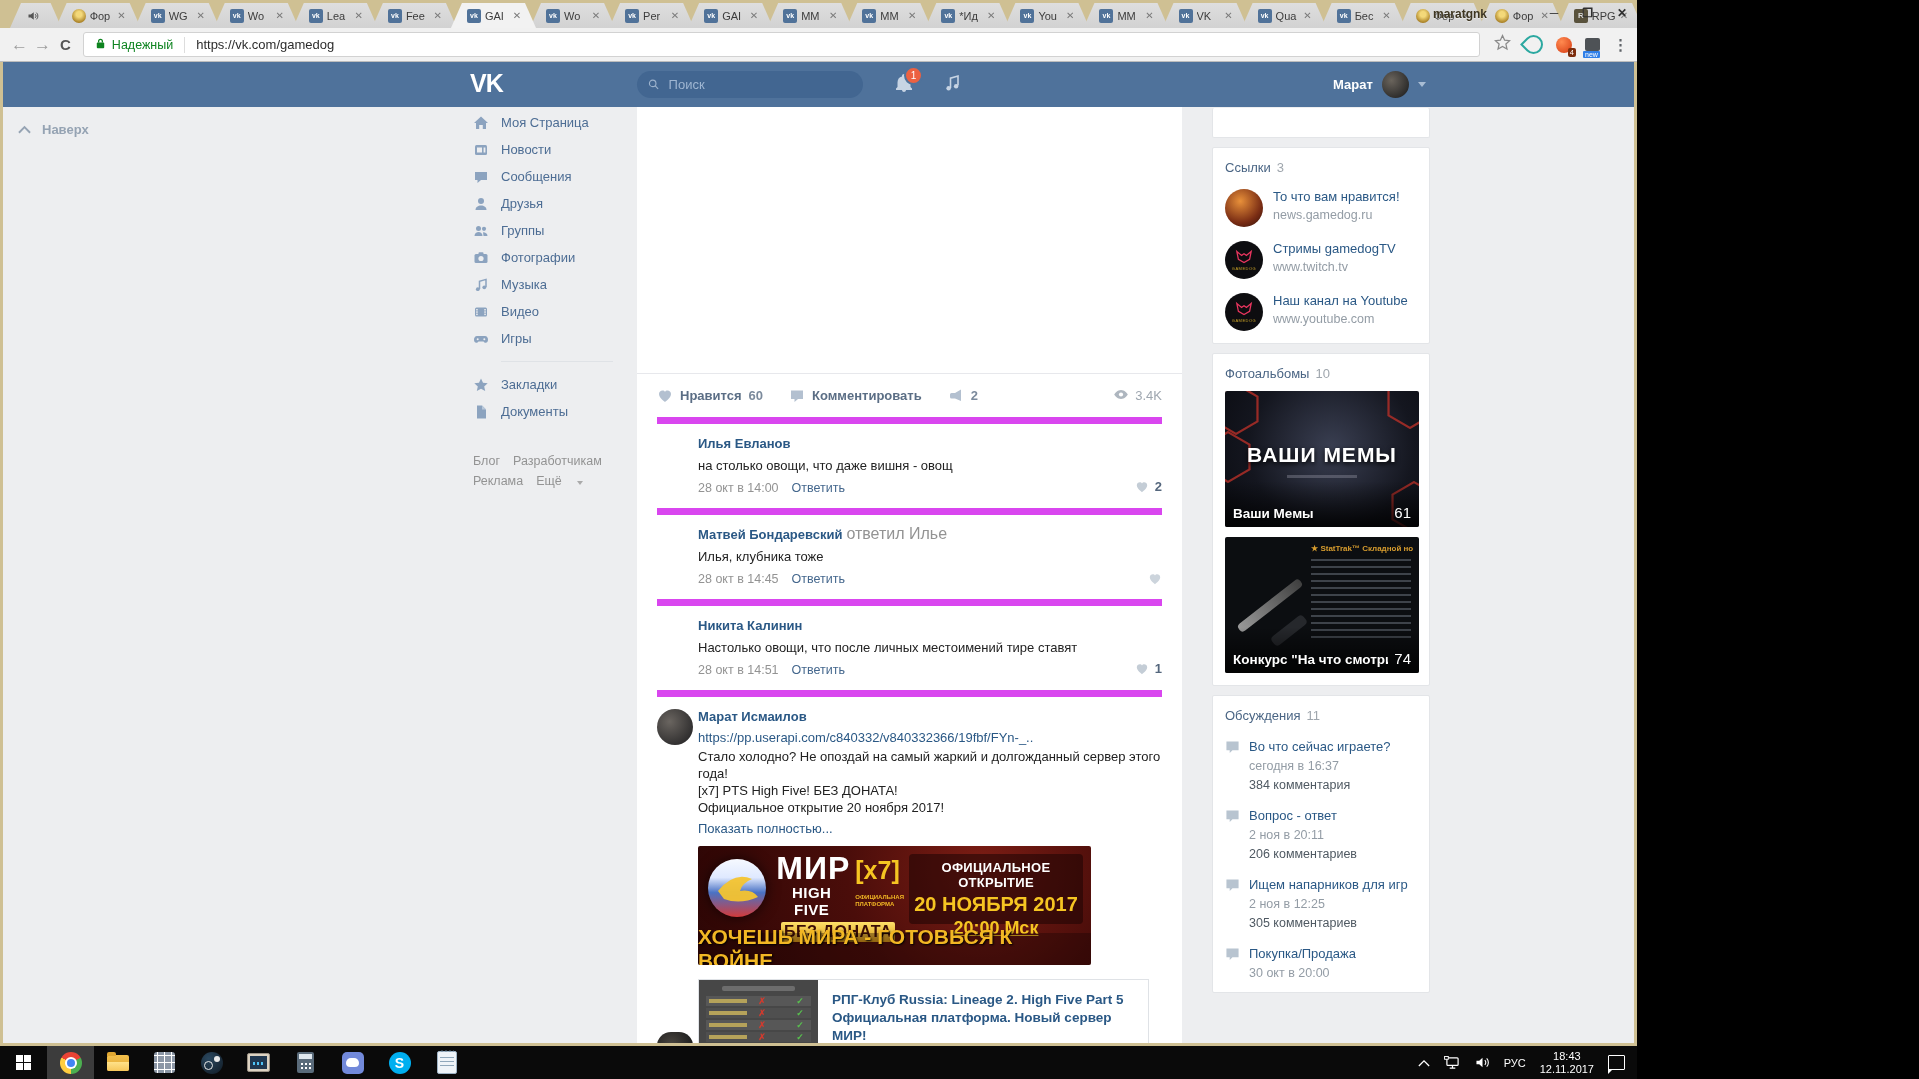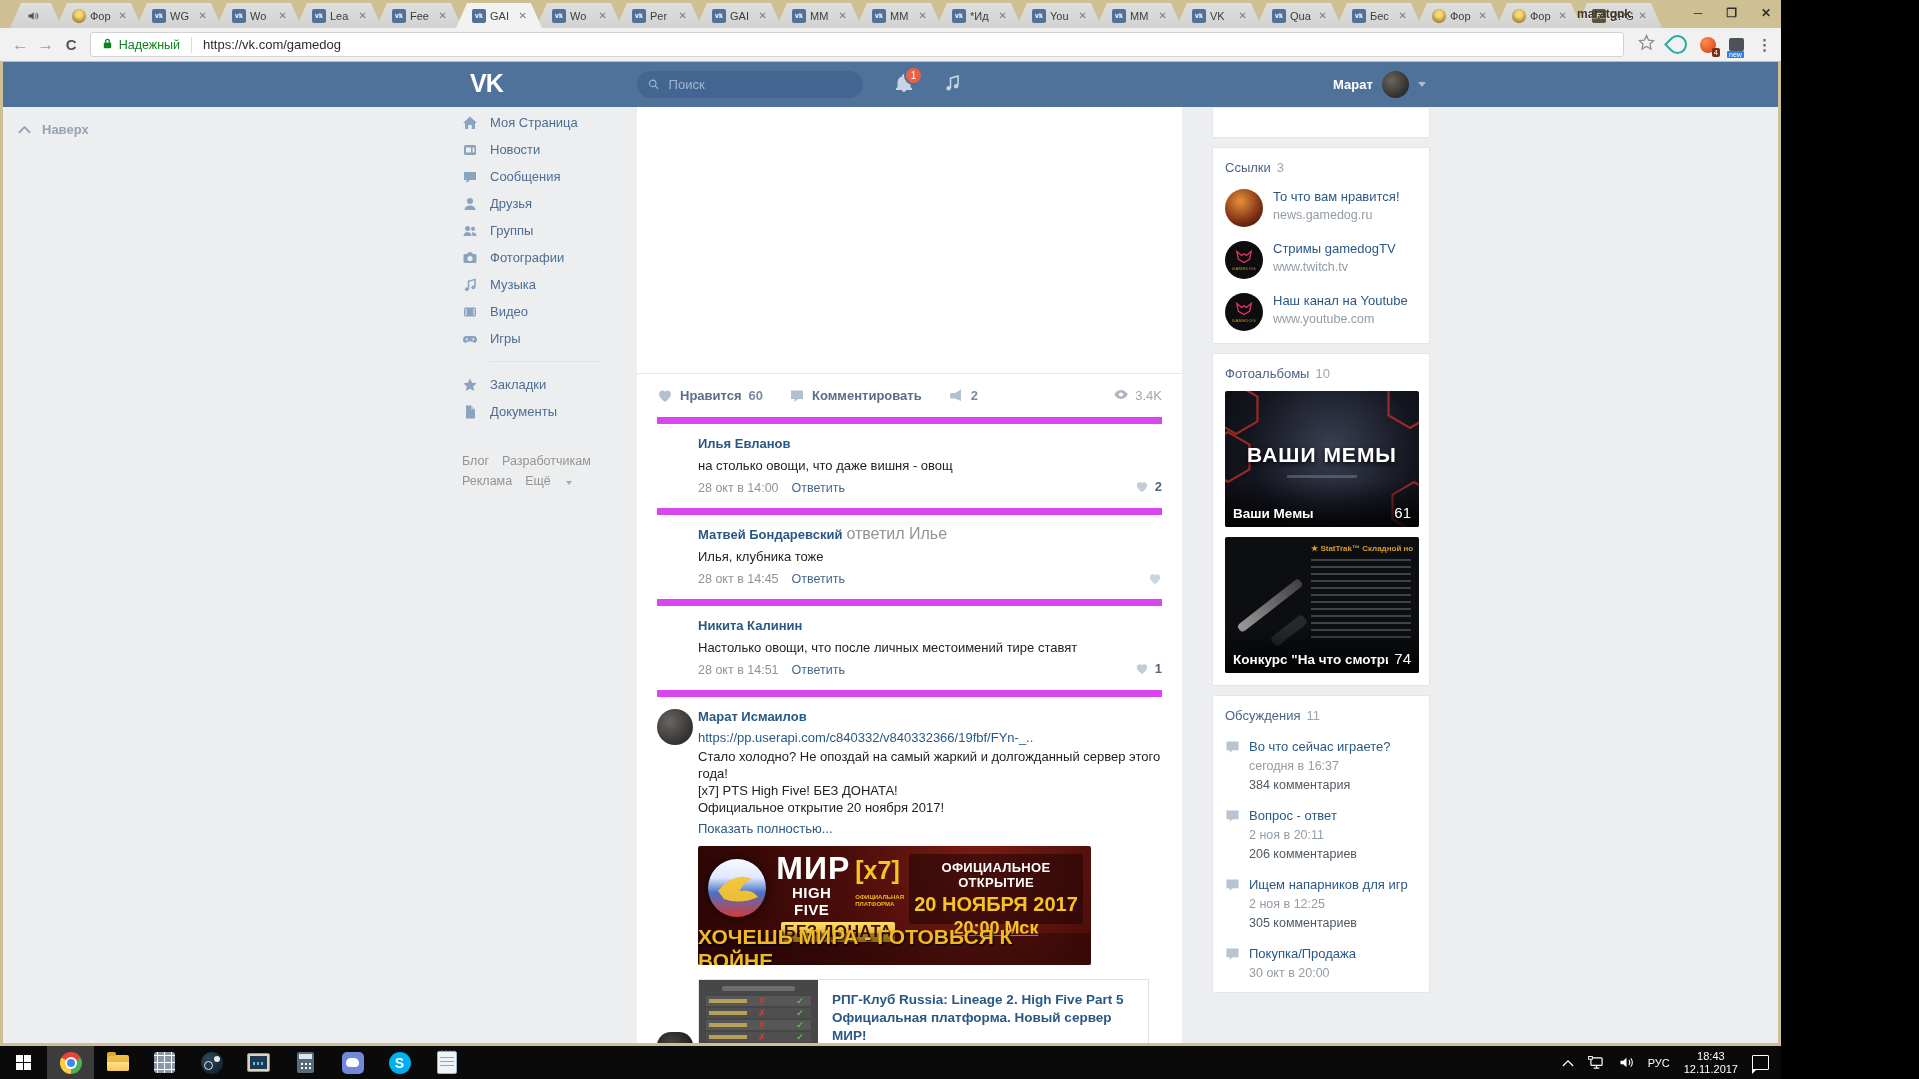--- a/index.html
+++ b/index.html
@@ -1,16 +1,16 @@
 <!DOCTYPE html>
 <html><head>
 <meta charset="utf-8">
 <style>
   html,body{margin:0;padding:0;background:#000;}
-  .screen{position:relative;width:1781px;height:1079px;background:#edeef0;overflow:hidden;
+  .screen{position:relative;width:1637px;height:1079px;background:#edeef0;overflow:hidden;
           font-family:"Liberation Sans",sans-serif;}
   
   .frame{position:absolute;background:#cfc093;z-index:30;}
   .frame-l{left:0;top:28px;bottom:33px;width:3px;}
   .frame-r{right:0;top:28px;bottom:33px;width:3px;}
   .frame-b{left:0;right:0;bottom:33px;height:3px;}
   
   .tabstrip{position:absolute;top:0;left:0;right:0;height:28px;background:#cfc093;display:flex;align-items:flex-end;padding-left:10px;z-index:40;}
   .tab{position:relative;height:25px;width:86px;margin-right:-6px;background:linear-gradient(#dedede,#d2d2d2);
        clip-path:polygon(11px 0,calc(100% - 11px) 0,100% 100%,0 100%);
@@ -51,21 +51,21 @@
   .vk-search input::placeholder{color:#9fb6d2;}
   .hdr-ico{position:absolute;top:12px;}
   .bell-badge{position:absolute;left:9px;top:-8px;background:#ec6141;border-radius:50%;min-width:11px;height:11px;padding:2px;color:#fff;font-size:10px;display:flex;align-items:center;justify-content:center;border:2px solid #4f729b;}
   .vk-user{position:absolute;left:1333px;top:9px;display:flex;align-items:center;gap:9px;}
   .vk-user-name{color:#fff;font-size:13px;font-weight:bold;}
   .avatar-sm{width:27px;height:27px;border-radius:50%;background:radial-gradient(circle at 35% 35%,#6a645c,#17181a);}
   .chev-down{width:0;height:0;border-left:4px solid transparent;border-right:4px solid transparent;border-top:5px solid #a9bdd4;}
   
   .naverh{position:absolute;left:18px;top:122px;display:flex;gap:11px;align-items:center;color:#95a3b3;font-size:13px;font-weight:bold;}
   
-  .menu{position:absolute;left:462px;top:109px;width:160px;}
+  .menu{position:absolute;left:473px;top:109px;width:160px;}
   .menu-item{display:flex;align-items:center;gap:12px;height:27px;font-size:13px;color:#4d6d94;cursor:pointer;}
   .menu-divider{height:1px;background:#dfe2e6;margin:9px 0 9px 28px;width:112px;}
   .menu-footer{margin-top:26px;font-size:12.5px;color:#939393;line-height:20px;}
   .menu-footer span{margin-right:13px;}
   .chev-sm{display:inline-block;width:0;height:0;border-left:3px solid transparent;border-right:3px solid transparent;border-top:4px solid #aaa;margin-left:2px;}
   
   .feed{position:absolute;left:637px;top:107px;width:545px;height:939px;background:#fff;}
   .post-blank{height:266px;}
   .actions{height:44px;border-top:1px solid #e7e8ec;display:flex;align-items:center;padding:0 20px;box-sizing:border-box;}
   .act{display:flex;align-items:center;gap:7px;color:#5b6e85;font-weight:bold;font-size:13px;margin-right:26px;}

